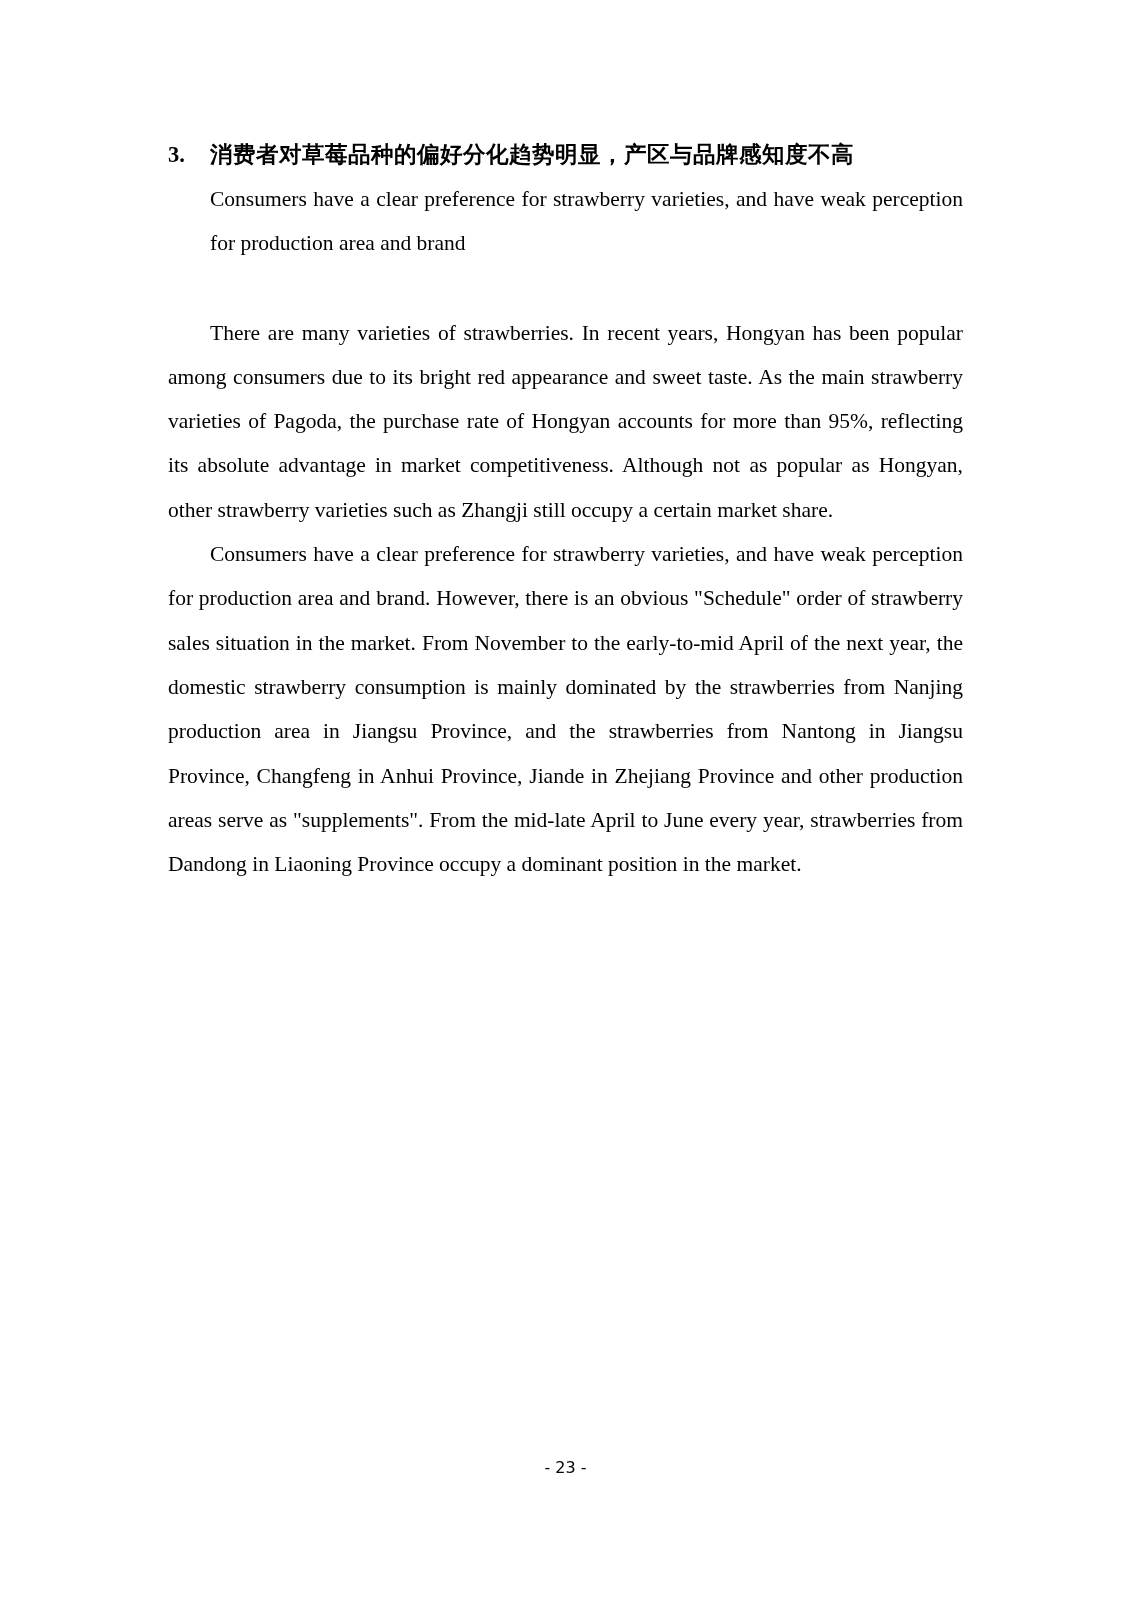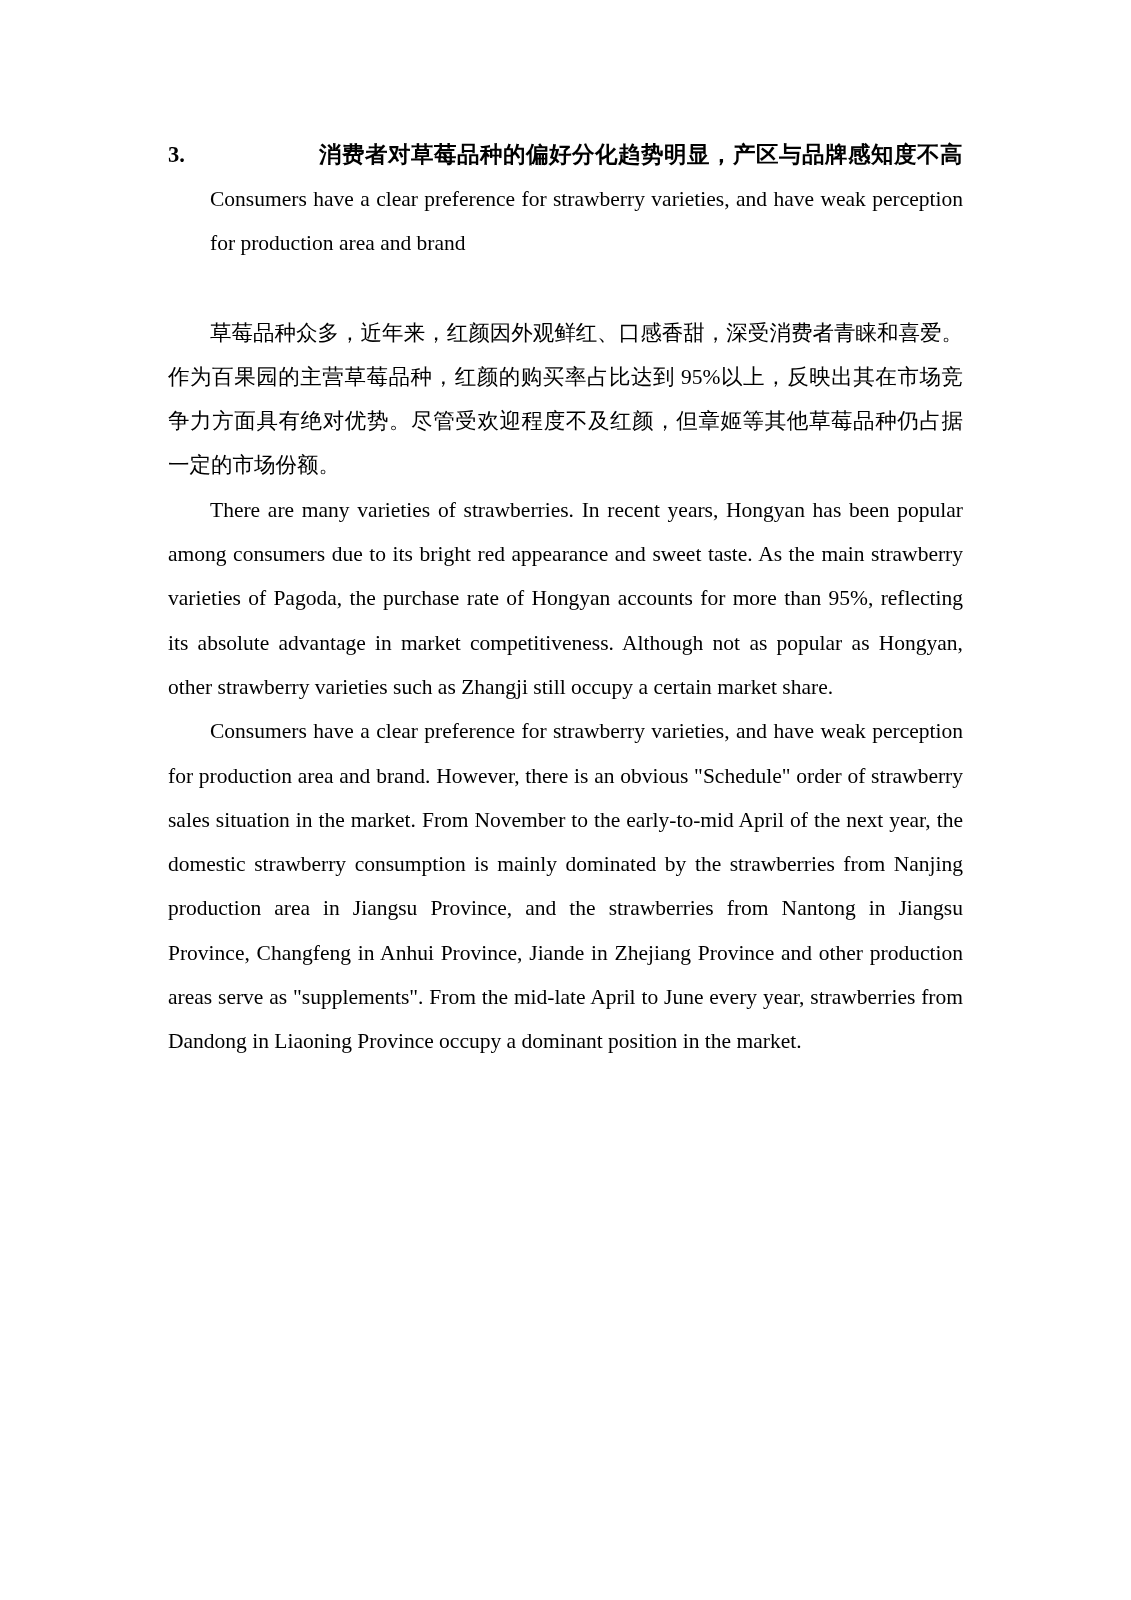--- a/index.html
+++ b/index.html
@@ -29,21 +29,20 @@
     font-size: 22.5px;
     line-height: 44px;
   }
   .heading-number {
     width: 42px;
     flex: 0 0 42px;
   }
   .heading-title {
     flex: 1;
     letter-spacing: 0.5px;
-    text-align: right;
   }
   .heading-subtitle {
     padding-left: 42px;
     font-size: 21.5px;
     line-height: 44.3px;
     text-align: justify;
     text-justify: inter-word;
   }
   .blank-line {
     height: 45px;
@@ -75,22 +74,22 @@
 
     <div class="heading-row">
       <span class="heading-number">3.</span>
       <span class="heading-title">消费者对草莓品种的偏好分化趋势明显，产区与品牌感知度不高</span>
     </div>
 
     <div class="heading-subtitle">Consumers have a clear preference for strawberry varieties, and have weak perception for production area and brand</div>
 
     <div class="blank-line"></div>
 
-    <p class="body-para">草莓品种众多，近年来，红颜因外观鲜红、口感香甜，深受消费者青睐和喜爱。作为百果园的主营草莓品种，红颜的购买率占比达到 95%以上，反映出其在市场竞争力方面具有绝对优势。尽管受欢迎程度不及红颜，但章姬等其他草莓品种仍占据一定的市场份额。</p>
 
     <p class="body-para">There are many varieties of strawberries. In recent years, Hongyan has been popular among consumers due to its bright red appearance and sweet taste. As the main strawberry varieties of Pagoda, the purchase rate of Hongyan accounts for more than 95%, reflecting its absolute advantage in market competitiveness. Although not as popular as Hongyan, other strawberry varieties such as Zhangji still occupy a certain market share.</p>
 
 
     <p class="body-para">Consumers have a clear preference for strawberry varieties, and have weak perception for production area and brand. However, there is an obvious "Schedule" order of strawberry sales situation in the market. From November to the early-to-mid April of the next year, the domestic strawberry consumption is mainly dominated by the strawberries from Nanjing production area in Jiangsu Province, and the strawberries from Nantong in Jiangsu Province, Changfeng in Anhui Province, Jiande in Zhejiang Province and other production areas serve as "supplements". From the mid-late April to June every year, strawberries from Dandong in Liaoning Province occupy a dominant position in the market.</p>
 
   </div>
 
+  <div class="footer">- 23 -</div>
 </div>
 
 </body></html>

